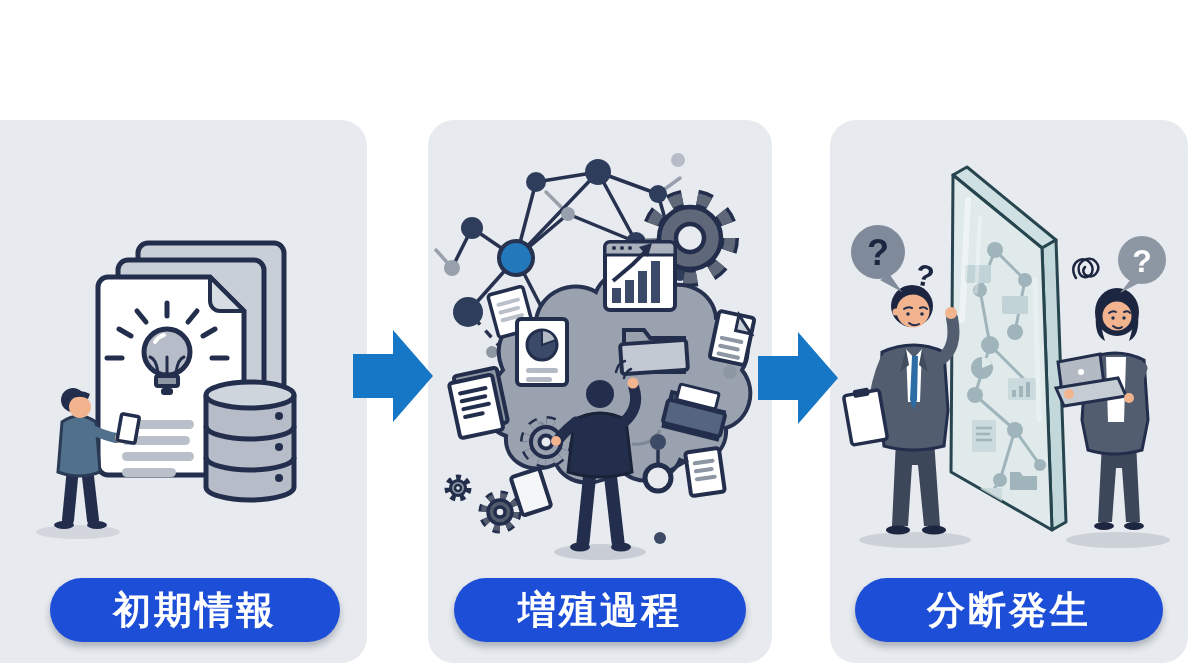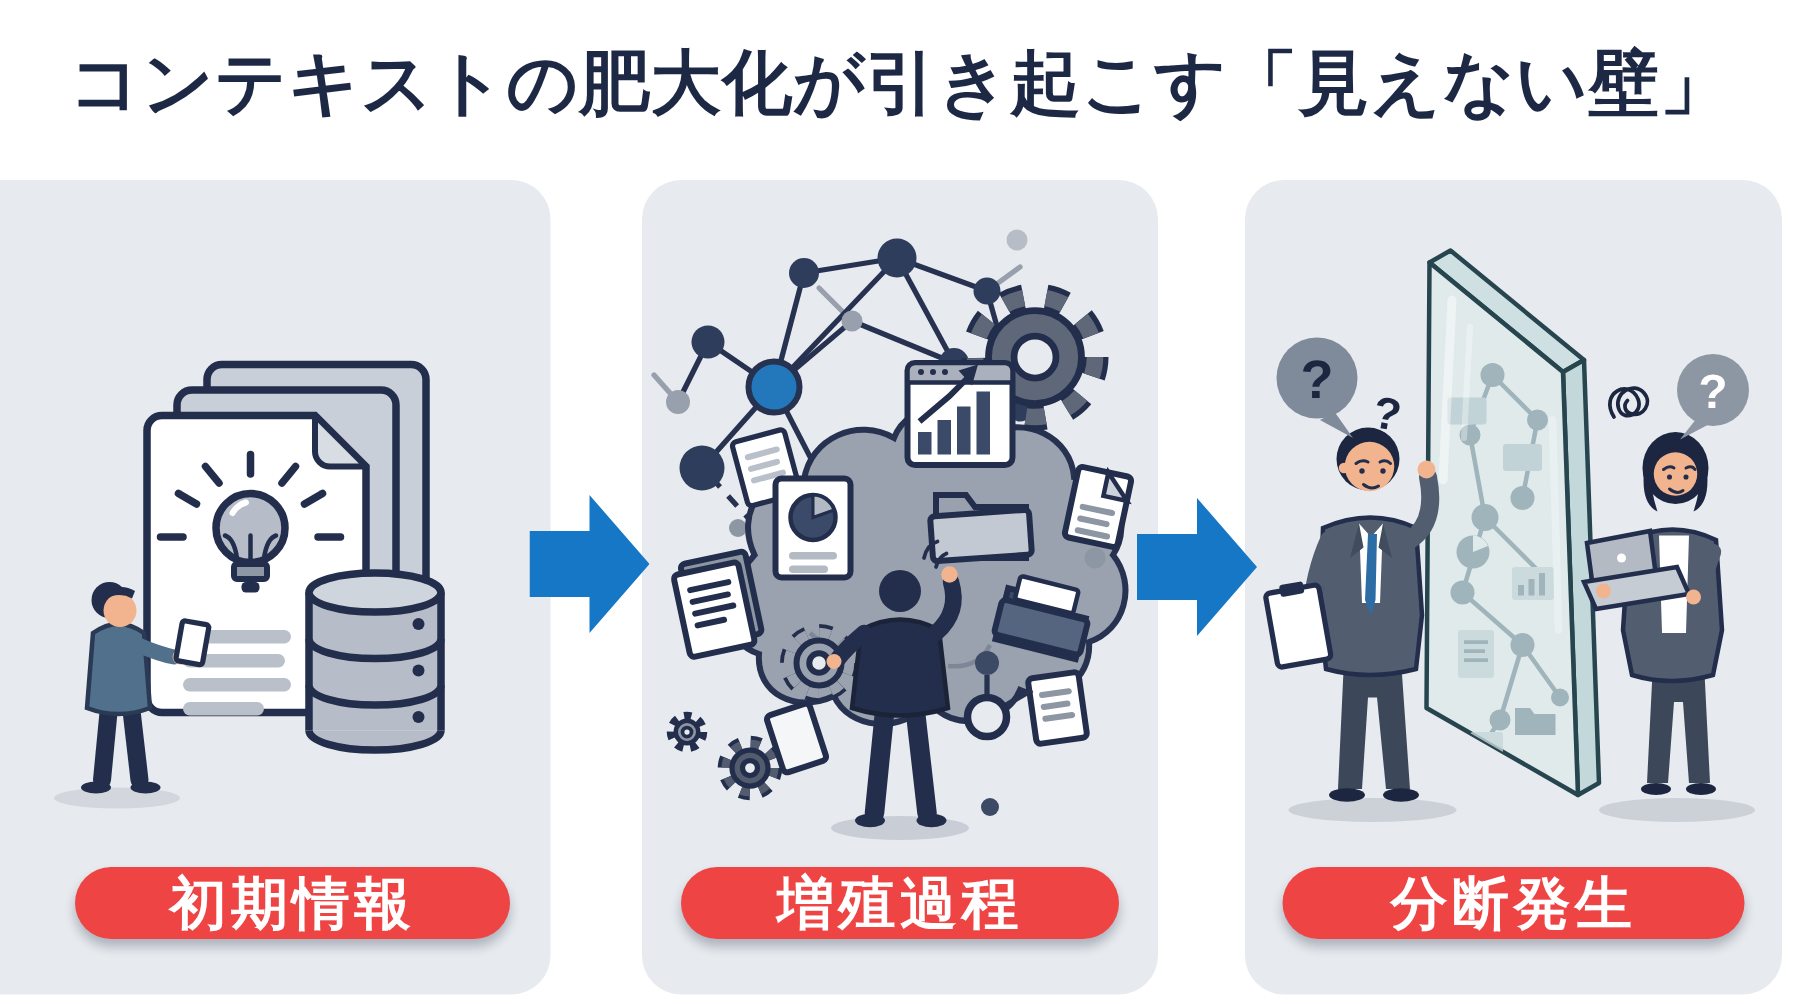--- a/index.html
+++ b/index.html
@@ -5,38 +5,37 @@
   html,body{margin:0;padding:0;background:#ffffff;}
   .stage{position:relative;width:1200px;height:669px;background:#ffffff;overflow:hidden;
          font-family:"Liberation Sans","DejaVu Sans",sans-serif;}
   .title{position:absolute;top:24px;left:0;right:0;text-align:center;
          font-size:47px;font-weight:800;color:#1d2845;letter-spacing:0.5px;white-space:nowrap;}
   .panel{position:absolute;top:120px;height:543px;background:#e7eaee;border-radius:26px;}
   .p1{left:-24px;width:391px;}
   .p2{left:428px;width:344px;}
   .p3{left:830px;width:358px;}
   .illus{position:absolute;top:0;left:0;display:block;}
-  .pill{position:absolute;top:458px;height:48px;background:#ef4444;border-radius:33px;
+  .pill{position:absolute;top:458px;height:64px;background:#1d4ed8;border-radius:33px;
         display:flex;align-items:center;justify-content:center;
         color:#ffffff;font-size:38px;font-weight:800;letter-spacing:3px;
         box-shadow:0 5px 7px rgba(23,32,58,.28);}
   .p1 .pill{left:74px;width:290px;}
   .p2 .pill{left:26px;width:292px;}
   .p3 .pill{left:25px;width:308px;align-items:center;}
   .arrow{position:absolute;}
   .a1{left:353px;top:330px;}
   .a2{left:758px;top:332px;}
   .qmark{font-family:"Liberation Sans","DejaVu Sans",sans-serif;font-weight:800;}
 </style>
 </head>
 <body>
 
 <div class="stage">
 
-  <div class="title">コンテキストの肥大化が引き起こす「見えない壁」</div>
 
   <section class="panel p1">
     <svg class="illus" width="391" height="458" viewBox="0 0 391 458">
 
       <g>
         <rect x="162" y="123" width="146" height="198" rx="10" fill="#c9cfd8" stroke="#222e4c" stroke-width="5"></rect>
         <rect x="142" y="140" width="146" height="198" rx="10" fill="#c9cfd8" stroke="#222e4c" stroke-width="5"></rect>
         <path d="M132,157 h102 l34,34 v154 a10,10 0 0 1 -10,10 h-126 a10,10 0 0 1 -10,-10 v-178 a10,10 0 0 1 10,-10 Z" fill="#ffffff" stroke="#222e4c" stroke-width="5"></path>
         <path d="M234,157 v24 a10,10 0 0 0 10,10 h24 Z" fill="#d8dde3" stroke="#222e4c" stroke-width="4" stroke-linejoin="round"></path>
       </g>

